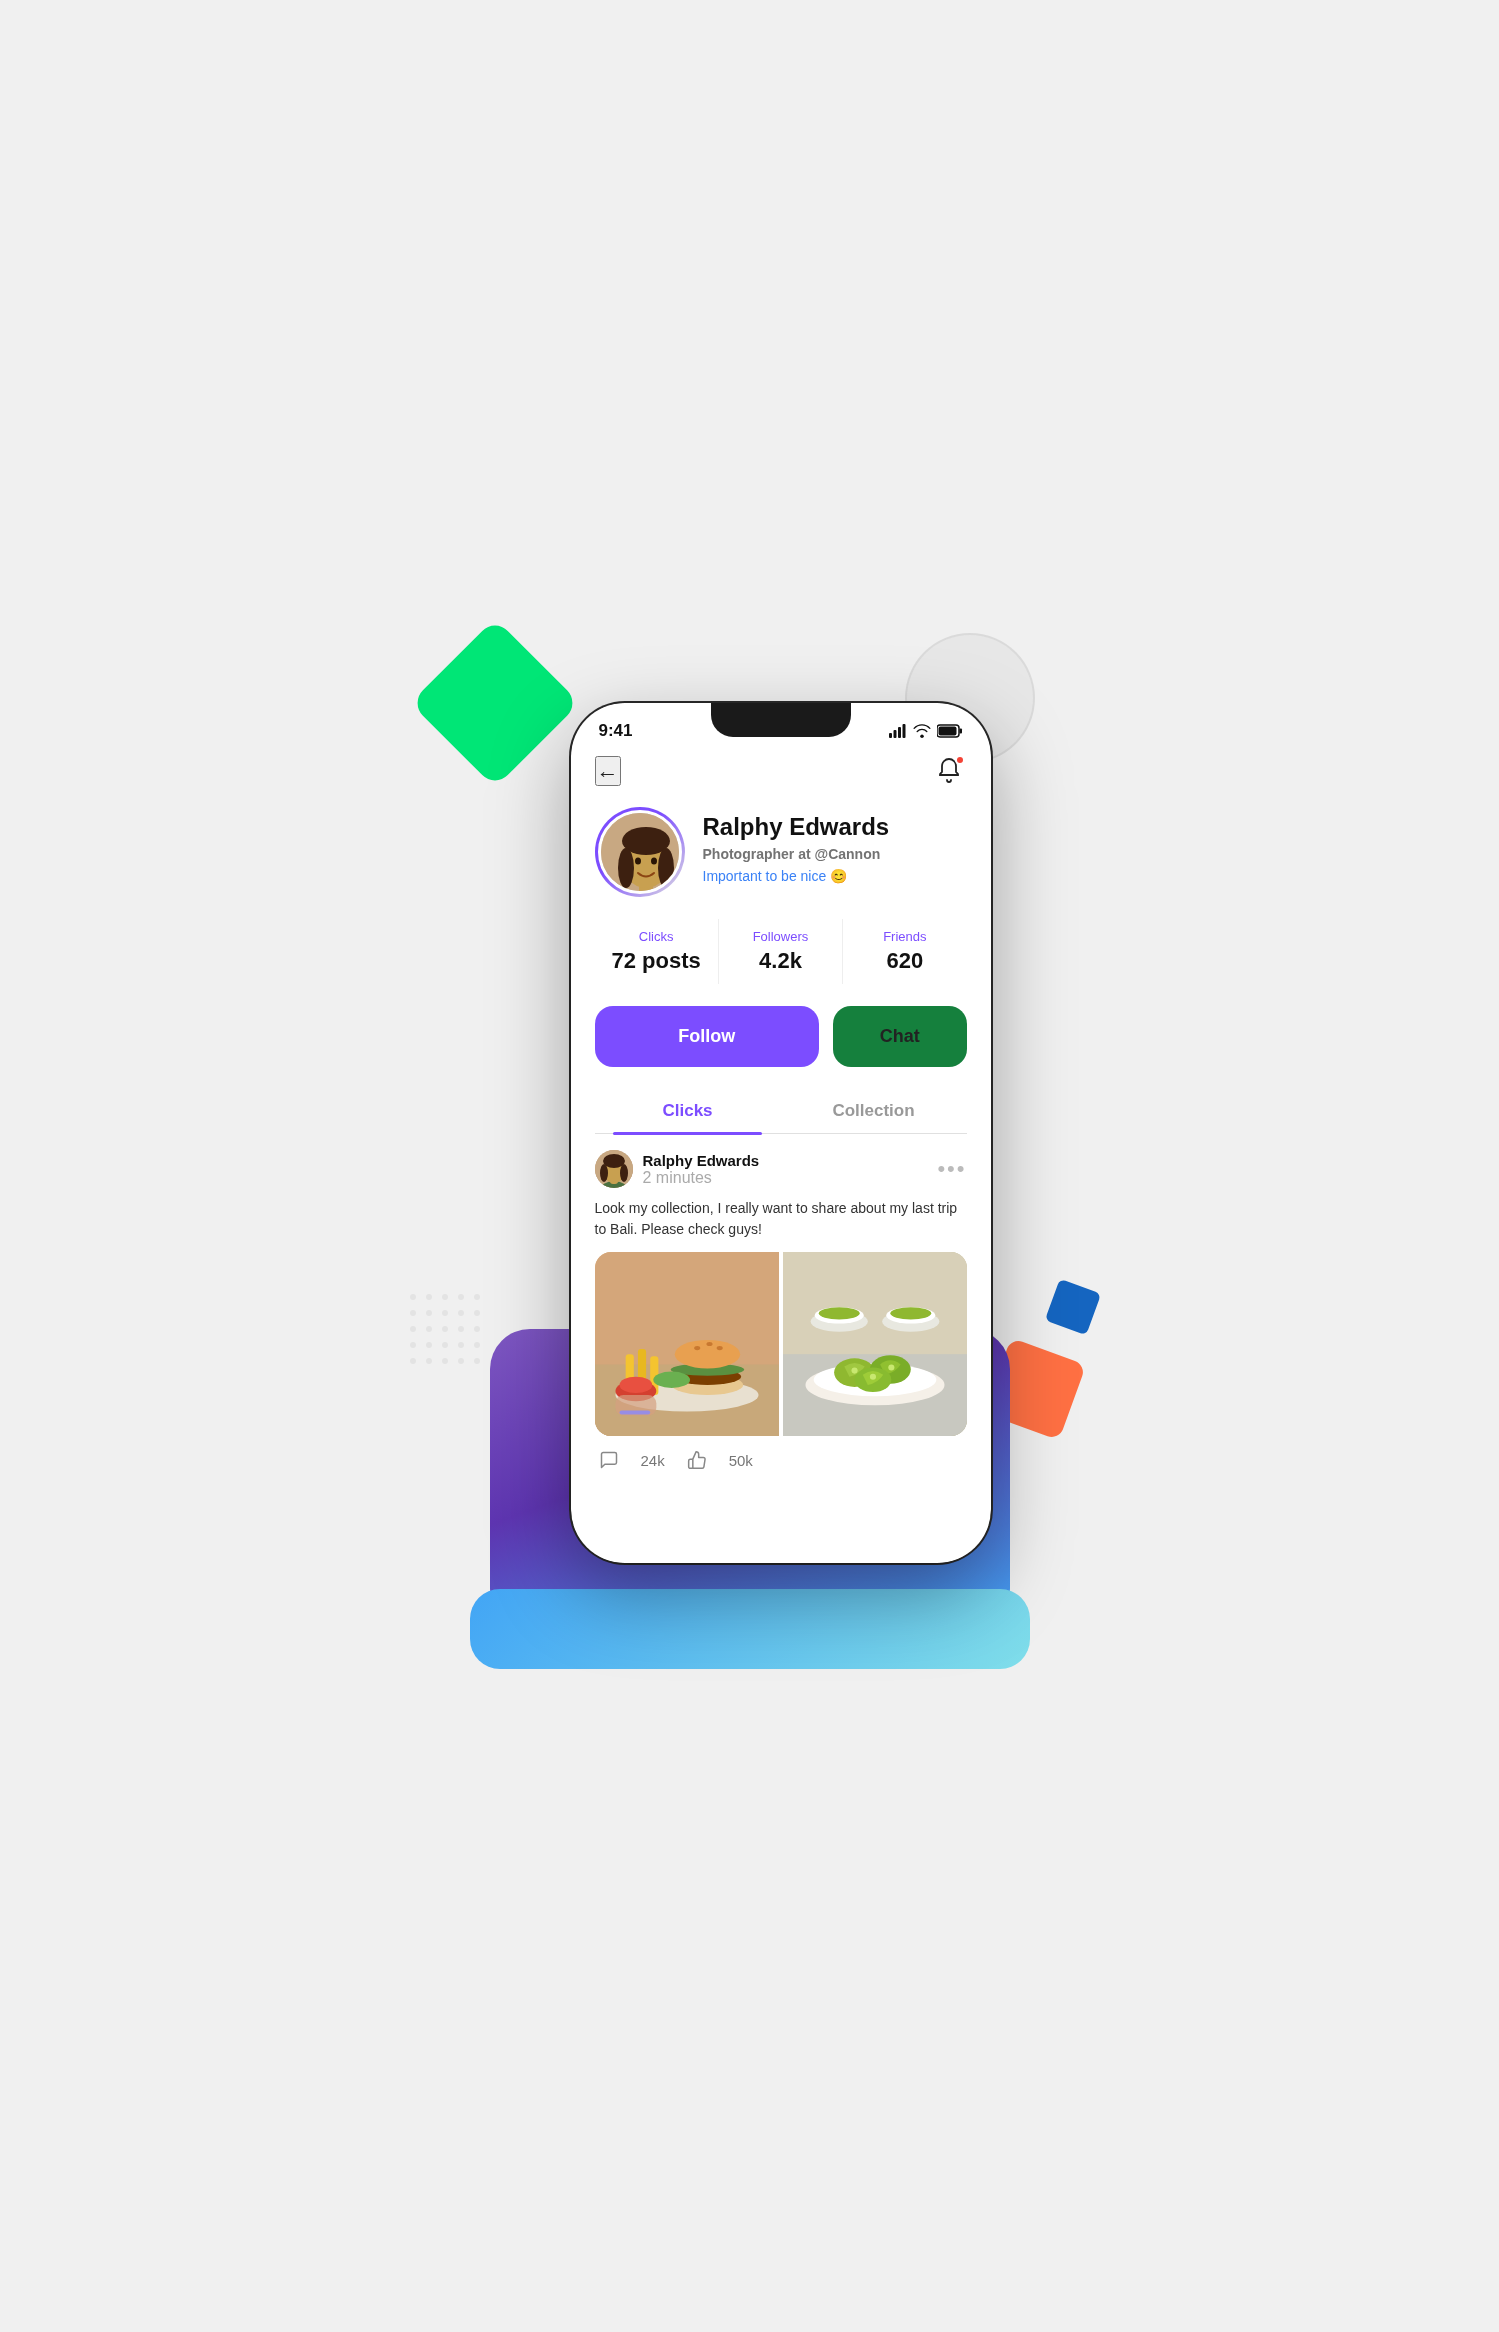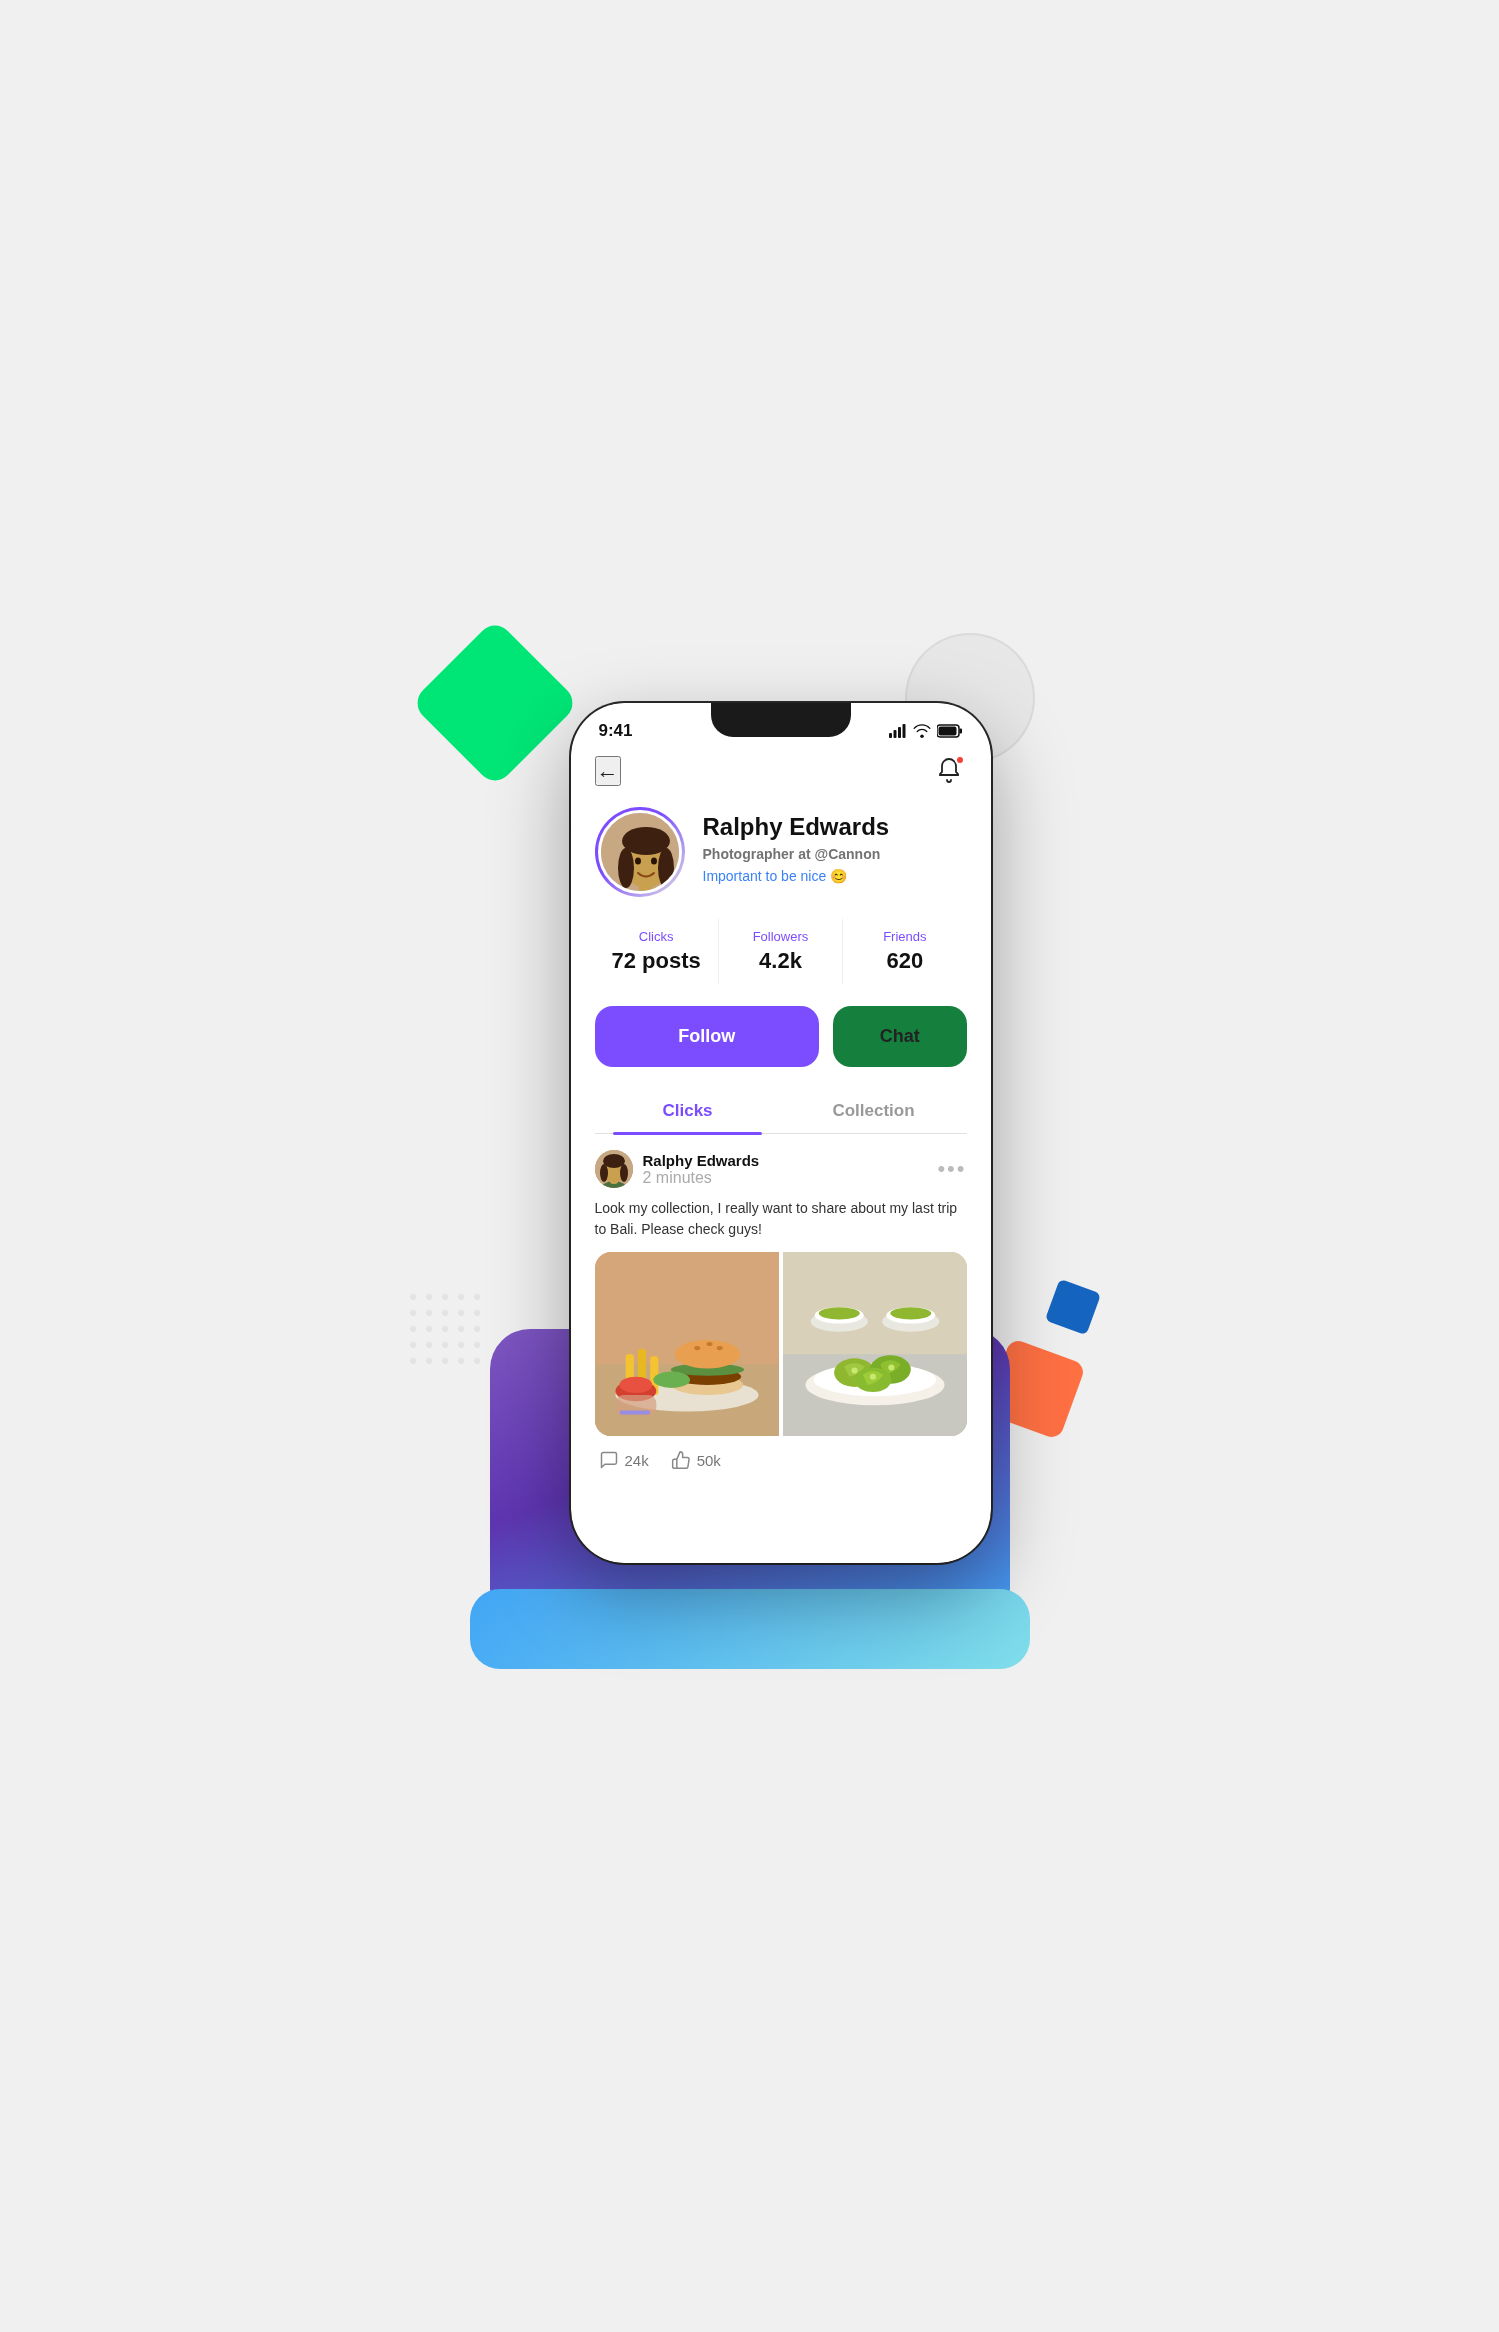--- a/index.html
+++ b/index.html
@@ -409,21 +409,21 @@
     
     .post-footer {
       display: flex;
       align-items: center;
       gap: 22px;
       padding: 0 4px;
     }
     .post-action {
       display: flex;
       align-items: center;
-      gap: 6px;
+      gap: 22px;
       font-size: 15px;
       color: #777;
       cursor: pointer;
     }
     .post-action svg { fill: #999; }
   </style>
 </head>
 <body>
 
 <div class="scene">

